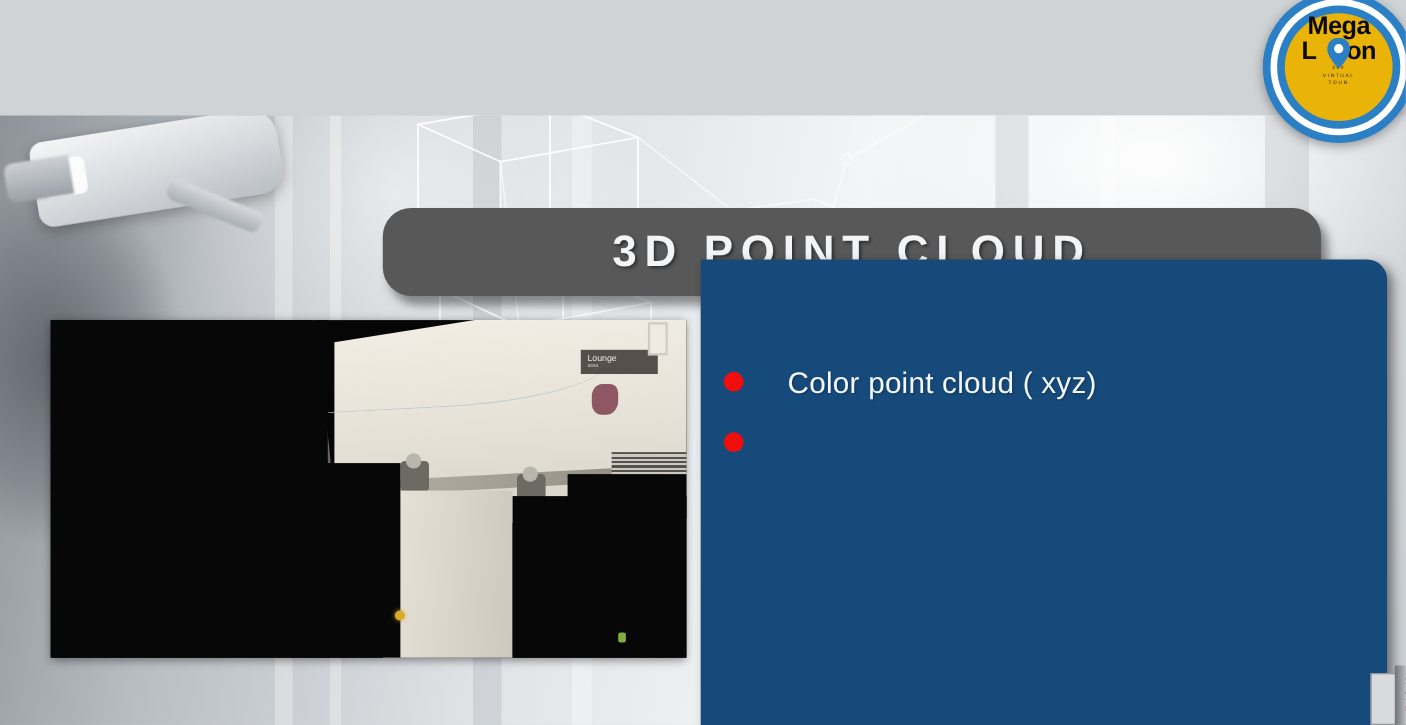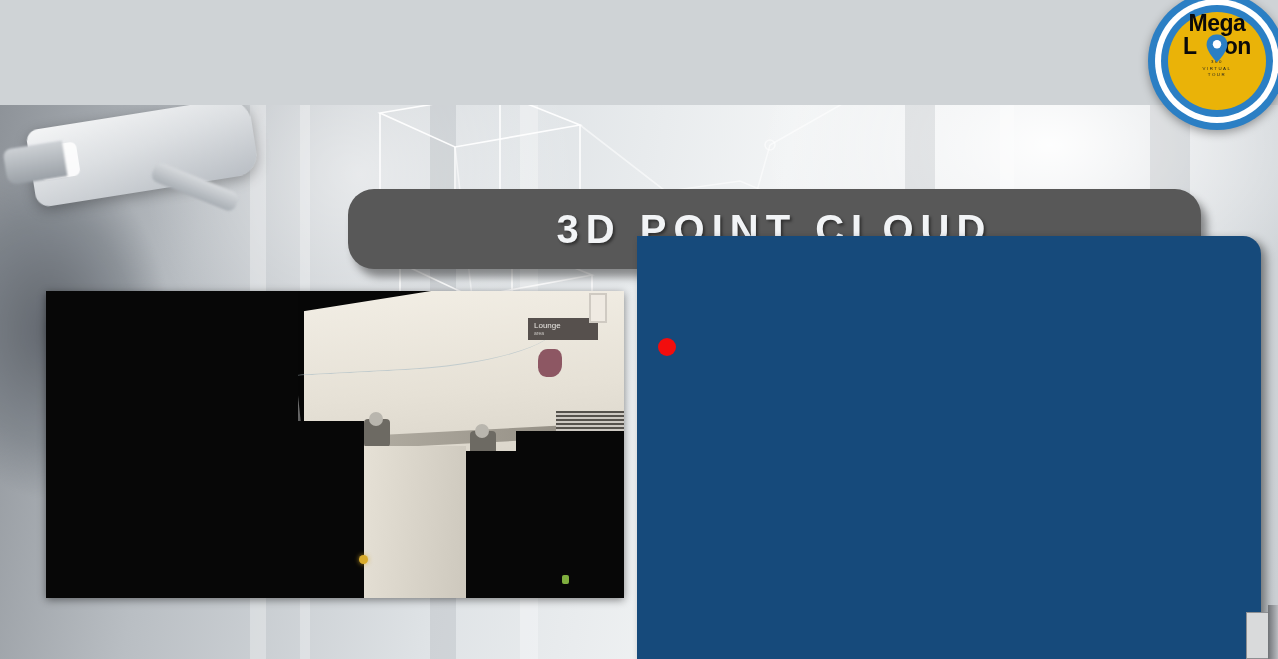--- a/index.html
+++ b/index.html
@@ -187,20 +187,24 @@
   </div>
 
   <div class="banner">
     <span>3D POINT CLOUD</span>
   </div>
 
   <div class="panel">
     <div class="bullets">
       <div class="bullet">
         <div class="dot"></div>
+        <div class="btext">Color point cloud ( xyz)</div>
+      </div>
+      <div class="bullet">
+        <div class="dot"></div>
       </div>
     </div>
   </div>
 
   <div class="video">
     <div class="v-wall"></div>
     <div class="v-edge"></div>
     <div class="v-crack"></div>
     <div class="v-beam"></div>
     <div class="v-clip" style="left:318px;top:128px;"></div>

